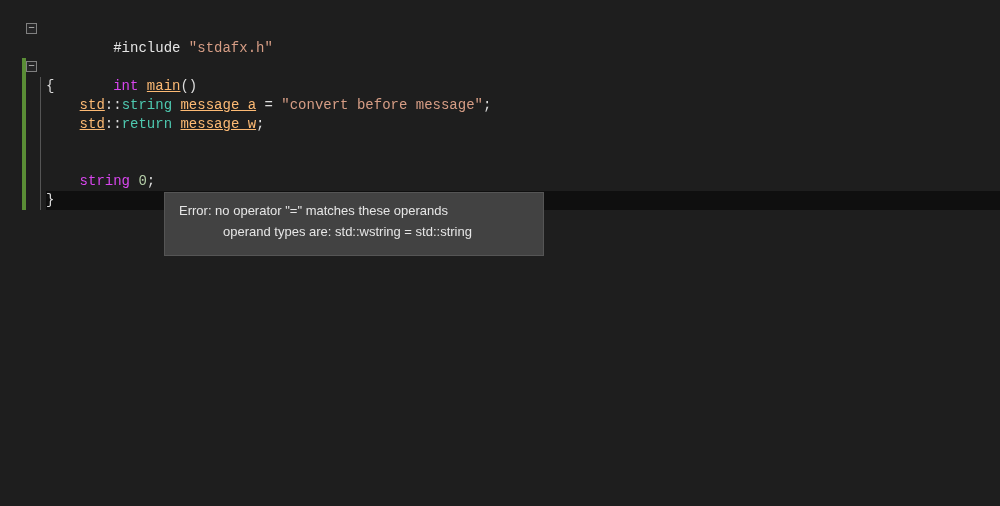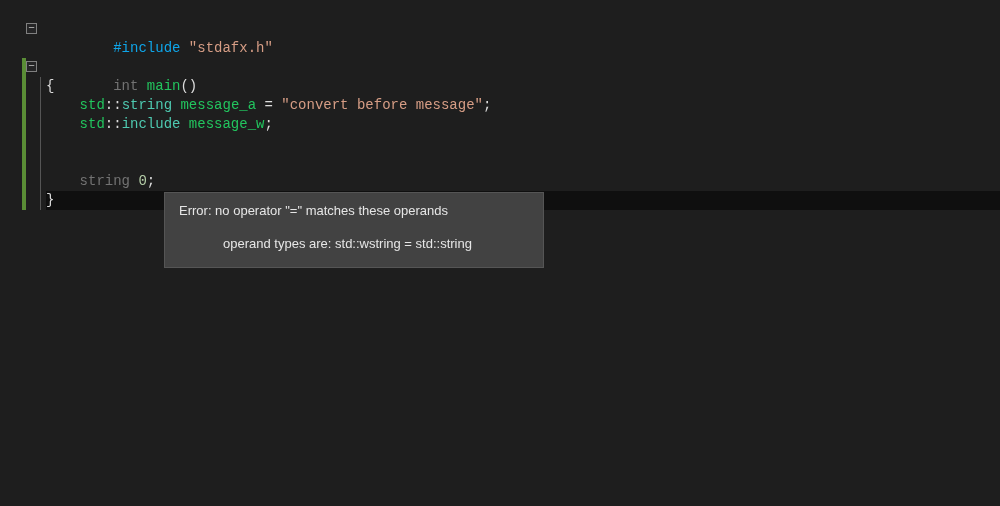--- a/index.html
+++ b/index.html
@@ -67,25 +67,25 @@
     left: 40px;
     top: 0;
     width: 1px;
     height: 19px;
     background: #555;
   }
   .code {
     padding-left: 6px;
     flex: 1 1 auto;
   }
-  .kw    { color: #737373; }
+  .kw    { color: #d946ef; }
   .type  { color: #4ec9b0; }
   .str   { color: #d69d85; }
-  .ident { color: #22c55e; }
-  .op    { color: #0ea5e9; }
+  .ident { color: #fdba74; text-decoration: underline; }
+  .op    { color: #e5e5e5; }
   .num   { color: #b5cea8; }
   .plain { color: #dcdcdc; }
 
   .highlight-line {
     position: absolute;
     left: 46px;
     right: 0;
     top: calc(20px + 9 * 19px);
     height: 19px;
     background: #0f0f0f;
@@ -103,21 +103,20 @@
     color: #e6e6e6;
     font-family: "Segoe UI", Tahoma, sans-serif;
     font-size: 13px;
     padding: 8px 14px 12px 14px;
     box-sizing: border-box;
     z-index: 10;
     line-height: 1.6;
   }
   .tooltip .t-line2 {
     padding-left: 44px;
-    margin-top: 12px;
   }
 
   .error-squiggle {
     border-bottom: 2px dotted #d16969;
     padding-bottom: 1px;
   }
 </style>
 </head>
 <body>
 
@@ -157,21 +156,21 @@
       <div class="code"><span class="plain">{</span></div>
     </div>
 
     <div class="line">
       <div class="gutter"><div class="change-bar"></div><div class="scope-bar"></div></div>
       <div class="code"><span class="plain">    </span><span class="ident">std</span><span class="plain">::</span><span class="type">string</span><span class="plain"> </span><span class="ident">message_a</span><span class="plain"> = </span><span class="str">"convert before message"</span><span class="plain">;</span></div>
     </div>
 
     <div class="line">
       <div class="gutter"><div class="change-bar"></div><div class="scope-bar"></div></div>
-      <div class="code"><span class="plain">    </span><span class="ident">std</span><span class="plain">::</span><span class="type">include</span><span class="plain"> </span><span class="ident">message_w</span><span class="plain">;</span></div>
+      <div class="code"><span class="plain">    </span><span class="ident">std</span><span class="plain">::</span><span class="type">return</span><span class="plain"> </span><span class="ident">message_w</span><span class="plain">;</span></div>
     </div>
 
     <div class="line">
       <div class="gutter"><div class="change-bar"></div><div class="scope-bar"></div></div>
       <div class="code"></div>
     </div>
 
 
     <div class="line" style="position:relative;z-index:1;">
       <div class="gutter"><div class="change-bar"></div><div class="scope-bar"></div></div>

